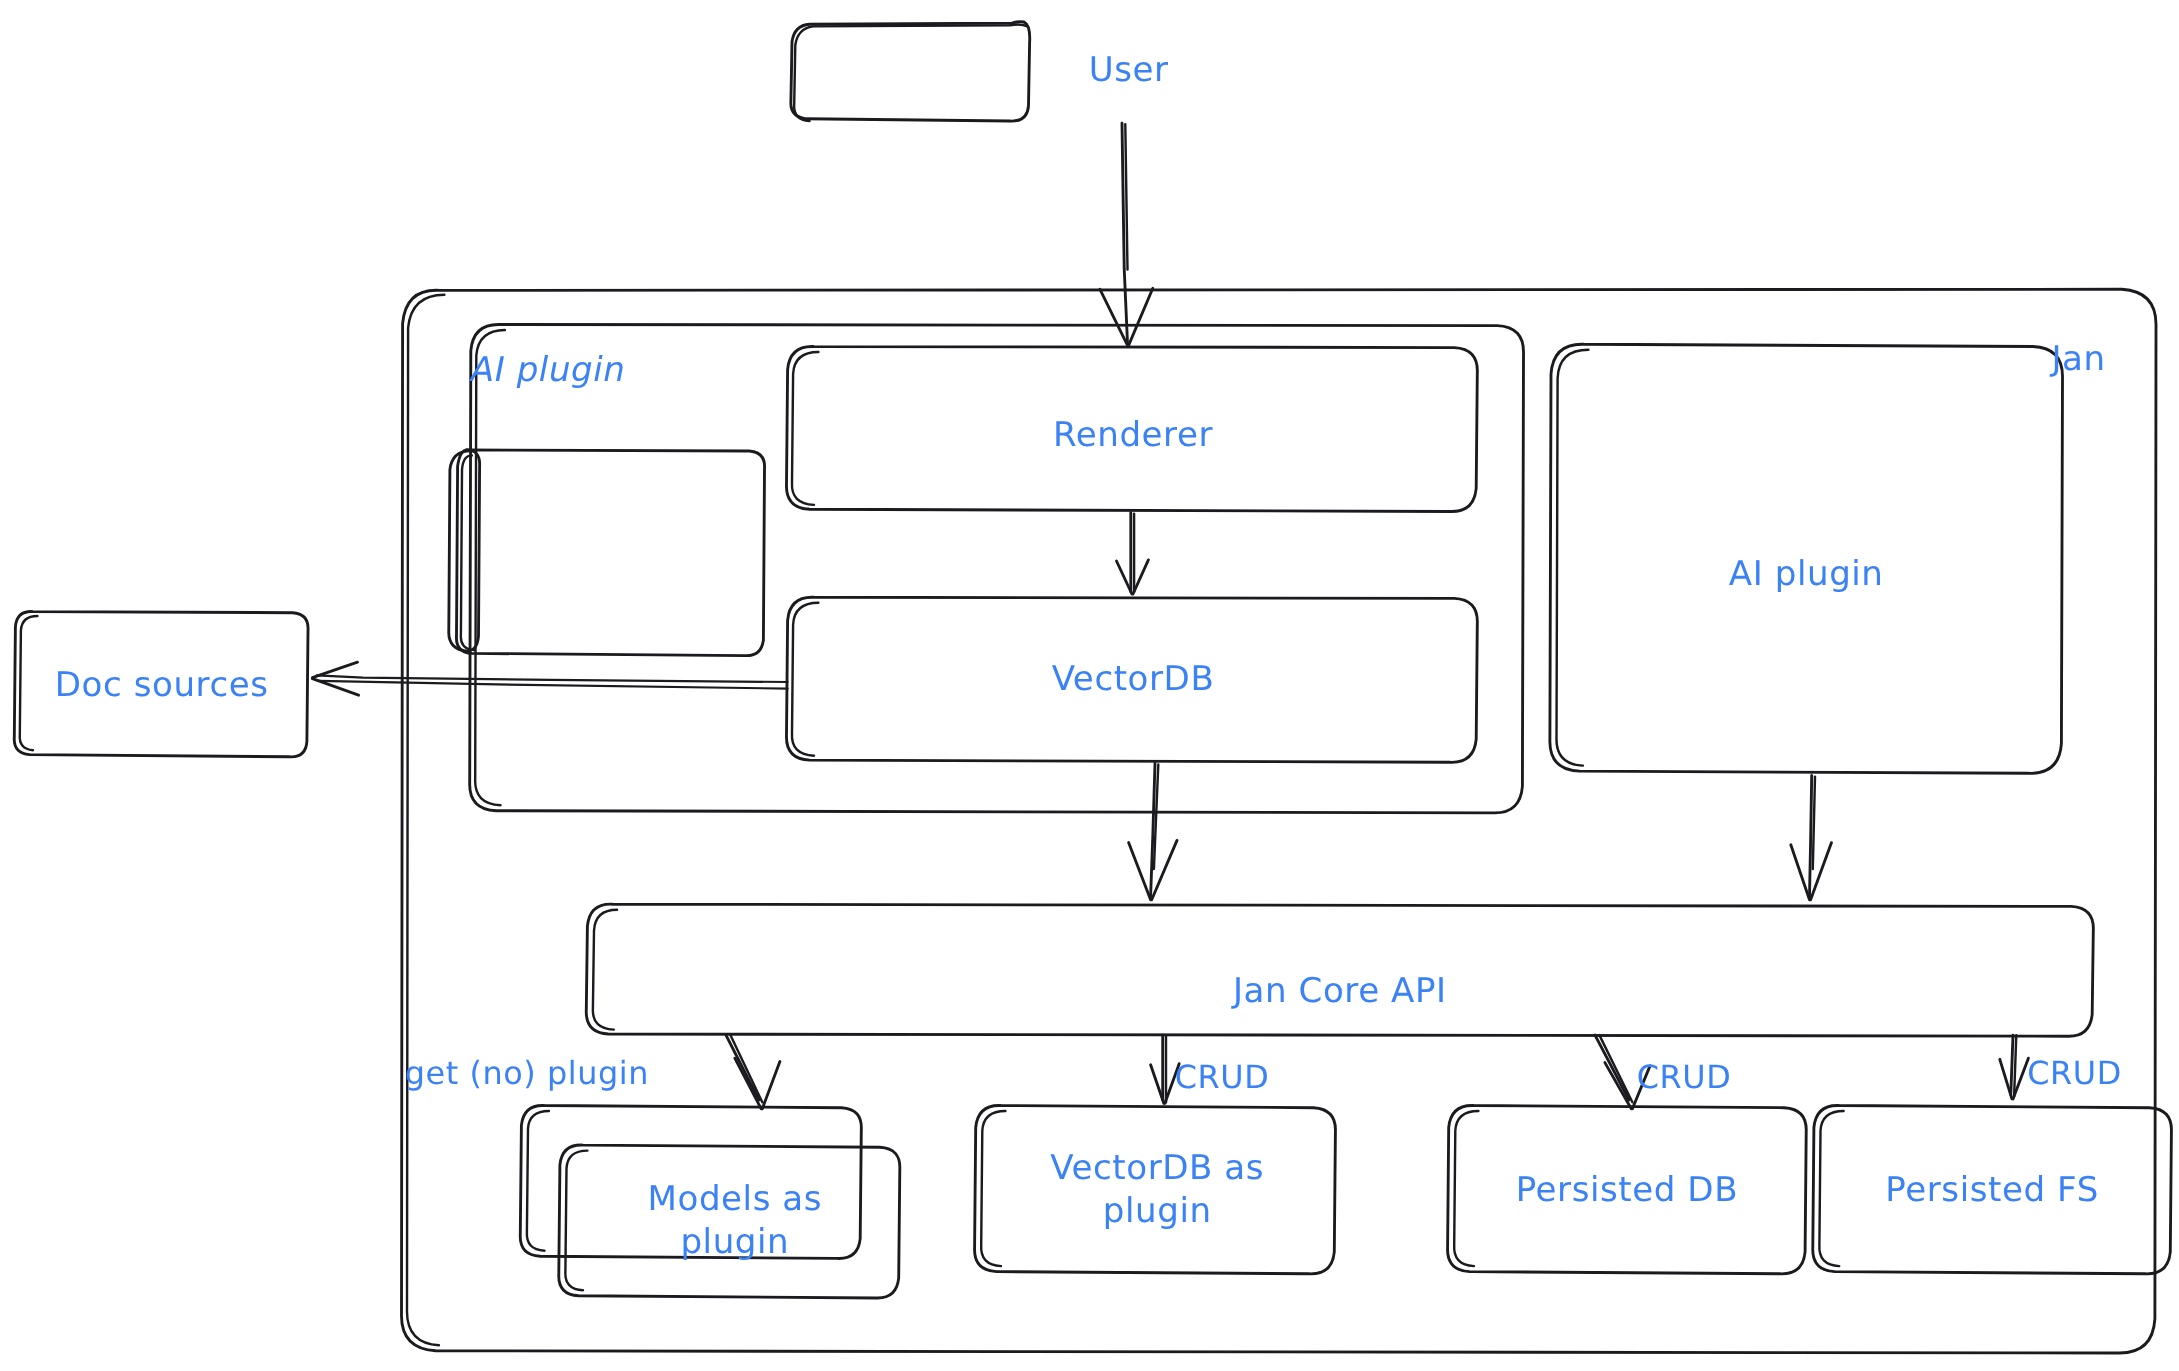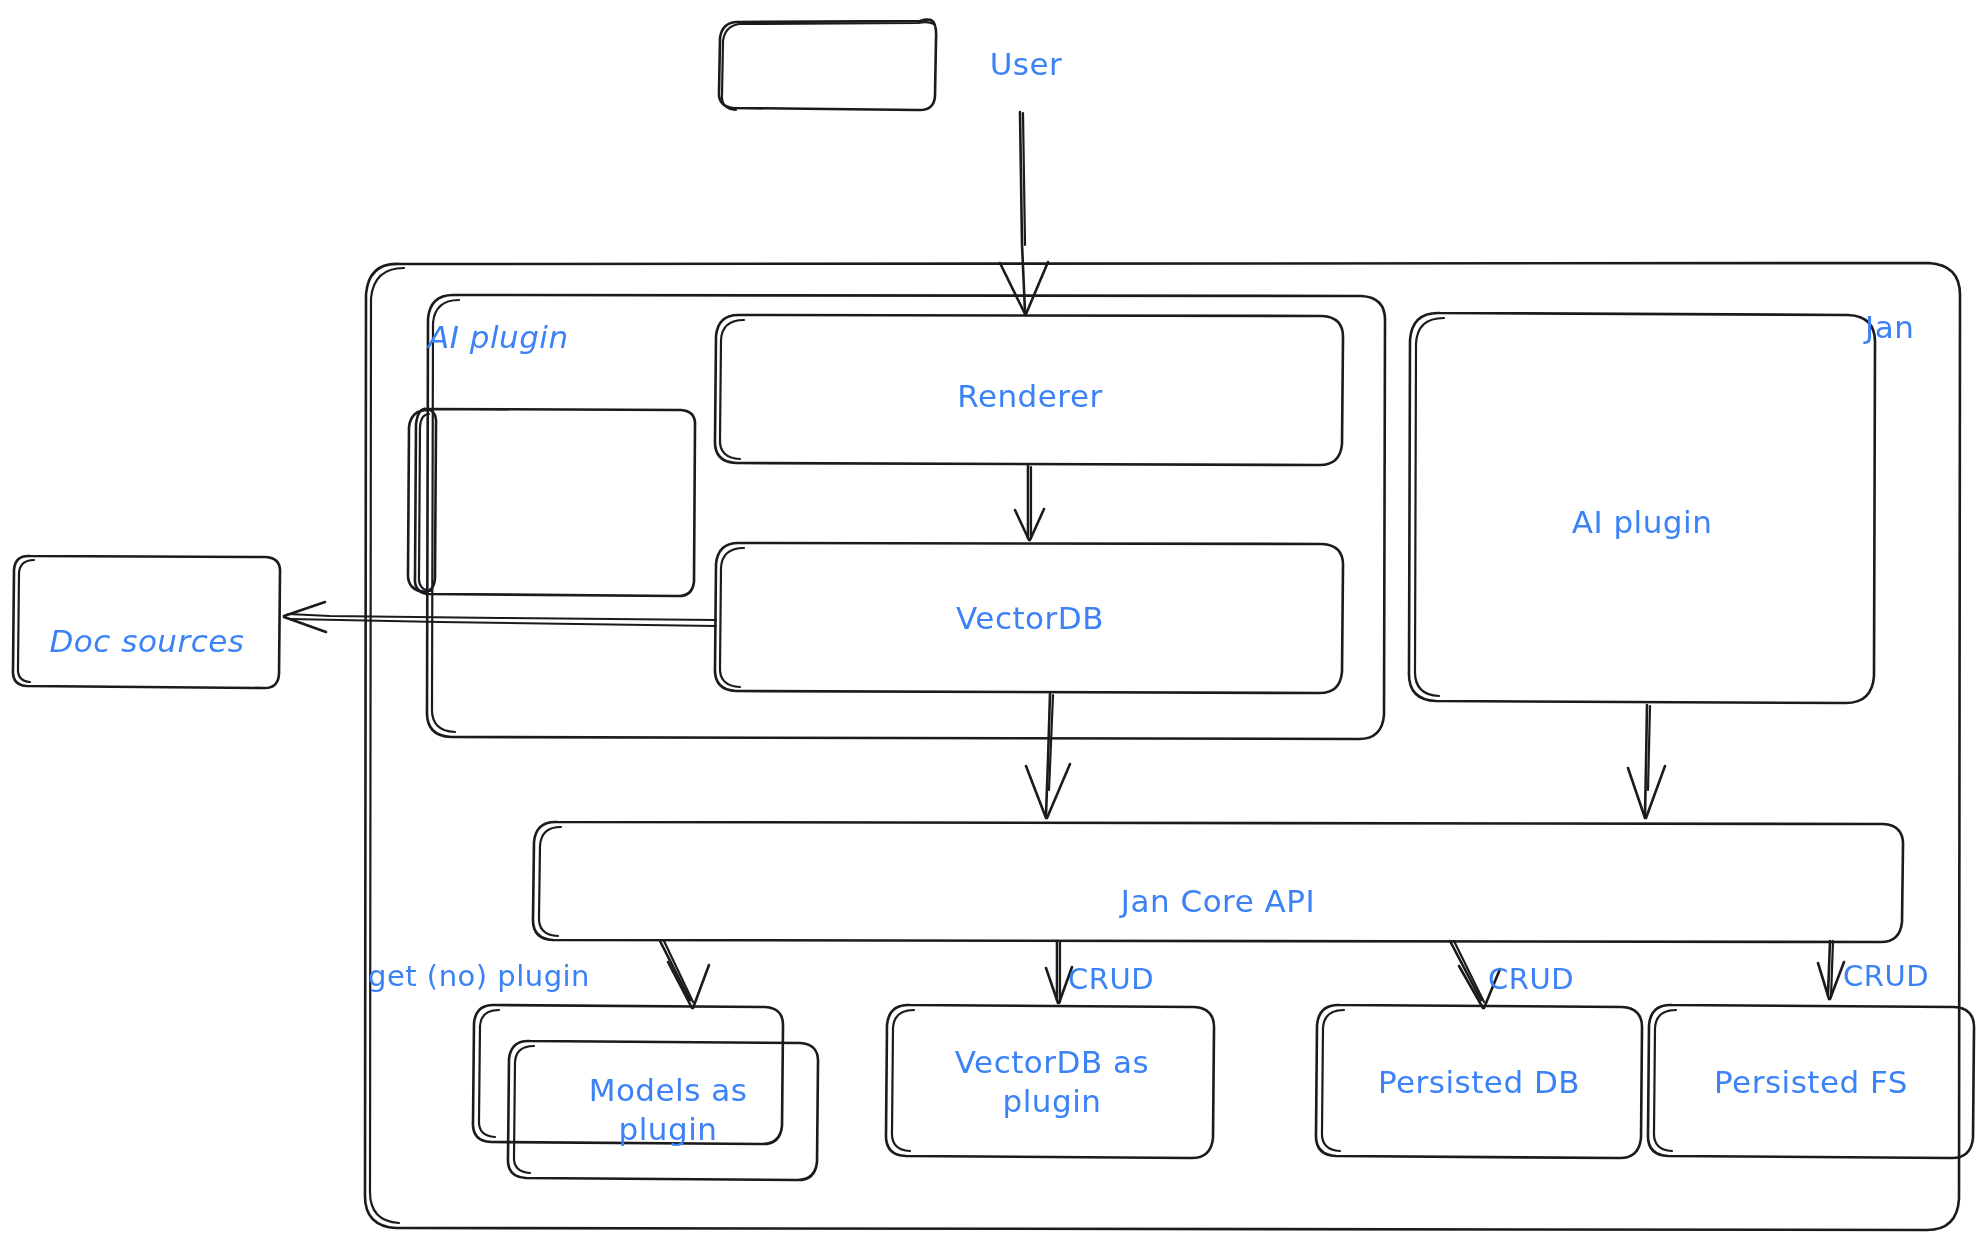--- a/index.html
+++ b/index.html
@@ -212,21 +212,21 @@
   <div class="lbl group-label left" style="left:1865px; top:300px;margin-top:27px;">Jan</div>
 
   <div class="lbl group-label left small-ital" style="left:428px; top:337px;">AI plugin</div>
 
   <div class="lbl node-label ctr" style="left:1030px; top:396px;">Renderer</div>
 
   <div class="lbl node-label ctr" style="left:1030px; top:618px;">VectorDB</div>
 
   <div class="lbl node-label ctr" style="left:1642px; top:522px;">AI plugin</div>
 
-  <div class="lbl node-label ctr" style="left:147px; top:641px;font-style:italic;">Doc sources</div>
+  <div class="lbl node-label ctr" style="left:147px; top:623px;">Doc sources</div>
 
 
 
   <div class="lbl node-label ctr" style="left:1218px; top:873px;margin-top:28px;">Jan Core API</div>
 
   <div class="lbl edge-label left" style="left:368px; top:976px;">get (no) plugin</div>
 
   <div class="lbl edge-label left" style="left:1068px; top:979px;">CRUD</div>
 
   <div class="lbl edge-label left" style="left:1488px; top:979px;">CRUD</div>

